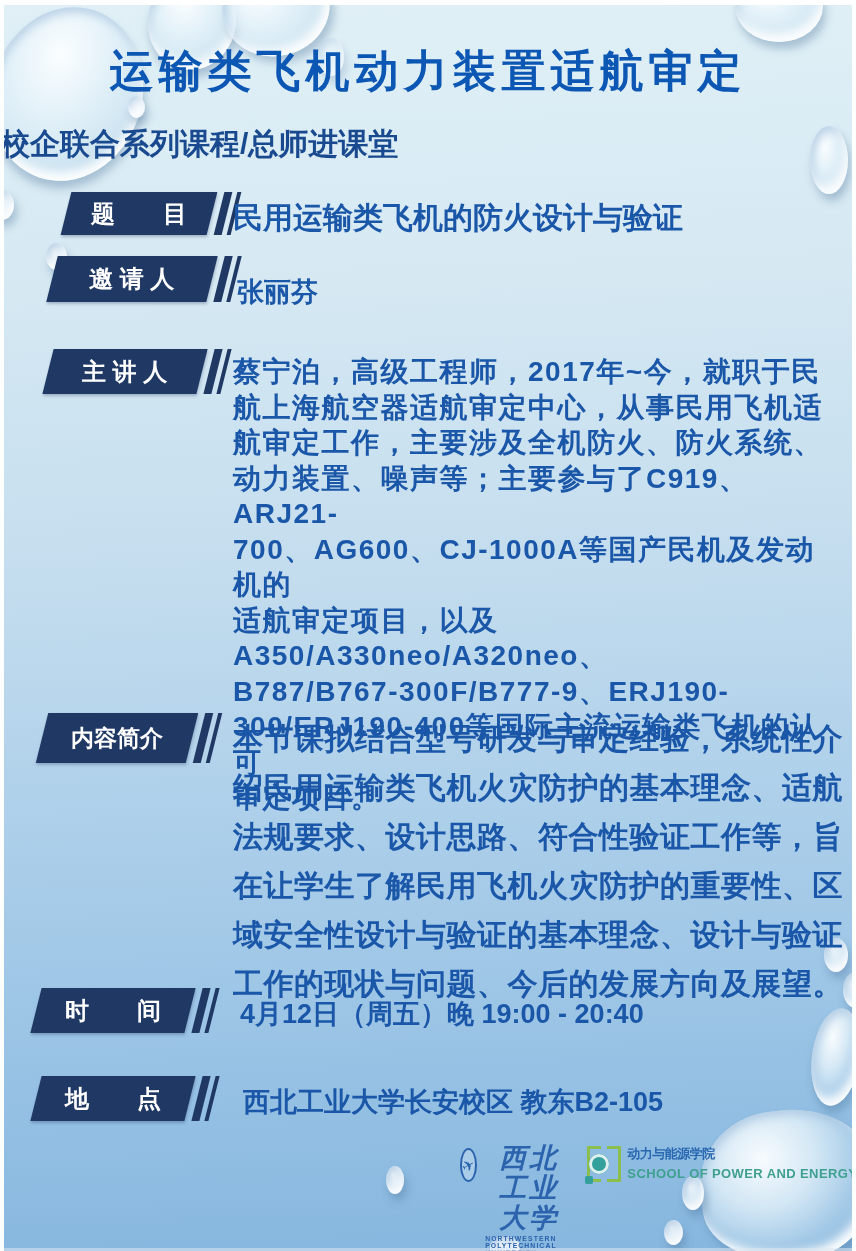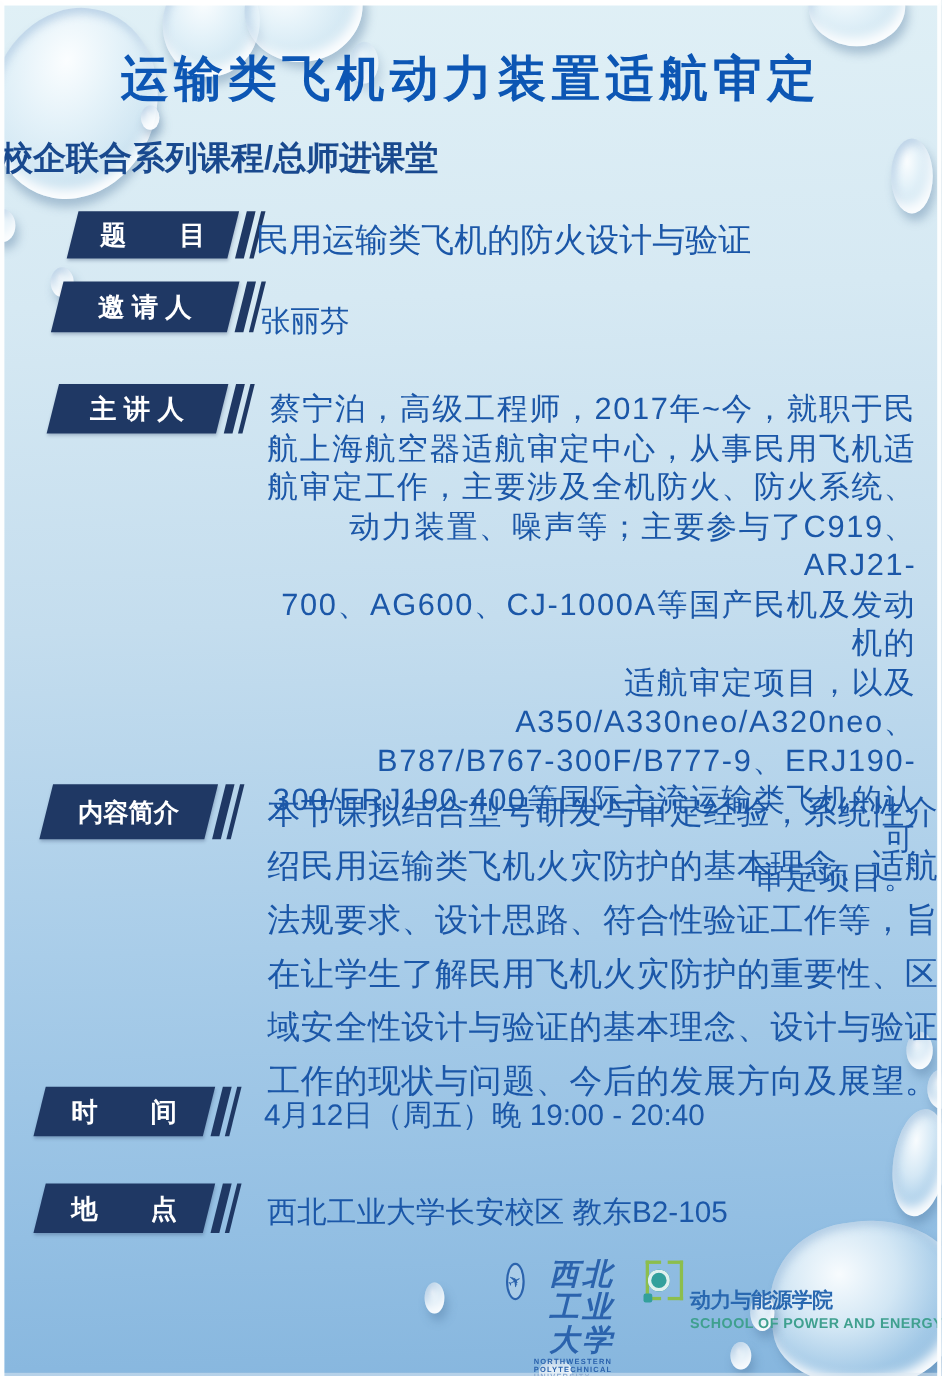--- a/index.html
+++ b/index.html
@@ -27,21 +27,21 @@
   .subtitle{position:absolute;top:124px;left:0;right:88px;text-align:left;
          font-size:30px;font-weight:bold;color:#19498e;z-index:10;}
 
   
   .tagwrap{position:absolute;display:flex;align-items:stretch;z-index:10;}
   .tag{background:#1f3864;transform:skewX(-14deg);display:flex;align-items:center;justify-content:center;
        color:#ffffff;font-weight:bold;box-shadow:1px 2px 3px rgba(40,60,100,.3);}
   .tag>span{transform:skewX(14deg);white-space:pre;}
   .stripe1{width:8px;background:#1f3864;transform:skewX(-14deg);margin-left:7px;}
   .stripe2{width:4px;background:#1f3864;transform:skewX(-14deg);margin-left:5px;}
-  .val{position:absolute;color:#1b57a8;font-weight:normal;z-index:10;white-space:pre-line;text-align:right;}
+  .val{position:absolute;color:#1b57a8;font-weight:bold;z-index:10;white-space:pre-line;}
 
   .tw0{left:66px;top:192px;height:43px;}  .tw0 .tag{width:146px;font-size:24px;}
   .tw1{left:52px;top:256px;height:46px;}  .tw1 .tag{width:160px;font-size:24px;}
   .tw2{left:48px;top:349px;height:45px;}  .tw2 .tag{width:154px;font-size:24px;}
   .tw3{left:42px;top:713px;height:50px;}  .tw3 .tag{width:150px;font-size:23px;}
   .tw4{left:36px;top:988px;height:45px;}  .tw4 .tag{width:154px;font-size:24px;}
   .tw5{left:36px;top:1076px;height:45px;} .tw5 .tag{width:154px;font-size:24px;}
 
   .v0{left:233px;top:198px;font-size:30px;}
   .v1{left:237px;top:274px;font-size:27px;}
@@ -63,21 +63,21 @@
   .energy{display:flex;align-items:flex-start;margin-left:14px;}
   .e-mark{position:relative;width:34px;height:36px;margin-top:3px;}
   .e-mark::before{content:"";position:absolute;left:0;top:0;bottom:0;width:11px;
                   border:3px solid #8cbe4d;border-right:none;}
   .e-mark::after{content:"";position:absolute;right:0;top:0;bottom:0;width:11px;
                  border:3px solid #8cbe4d;border-left:none;}
   .e-circle{position:absolute;left:2px;top:8px;width:20px;height:20px;border-radius:50%;
             background:#33a09c;box-shadow:inset 0 0 0 3px #dff0ee, inset 0 0 0 6px #33a09c;z-index:2;}
   .e-dot{position:absolute;left:-2px;bottom:-2px;width:8px;height:8px;background:#33a09c;border-radius:2px;}
   .e-text{margin-left:6px;}
-  .e-name{font-size:19px;font-weight:bold;color:#2968b0;letter-spacing:-0.5px;line-height:22px;white-space:nowrap;margin-top:29px;}
+  .e-name{font-size:13px;font-weight:bold;color:#2968b0;letter-spacing:-0.5px;line-height:22px;white-space:nowrap;}
   .e-caption{font-size:13px;letter-spacing:0.4px;color:#3fa08f;font-weight:bold;margin-top:1px;white-space:nowrap;}
 </style>
 </head>
 <body>
 
 <div id="poster">
 
   <div class="drop" style="left:-8px;top:6px;width:150px;height:176px;transform:rotate(18deg);"></div>
   <div class="drop" style="left:148px;top:-28px;width:88px;height:98px;transform:rotate(10deg);"></div>
   <div class="drop" style="left:222px;top:-40px;width:108px;height:96px;transform:rotate(-14deg);"></div>

